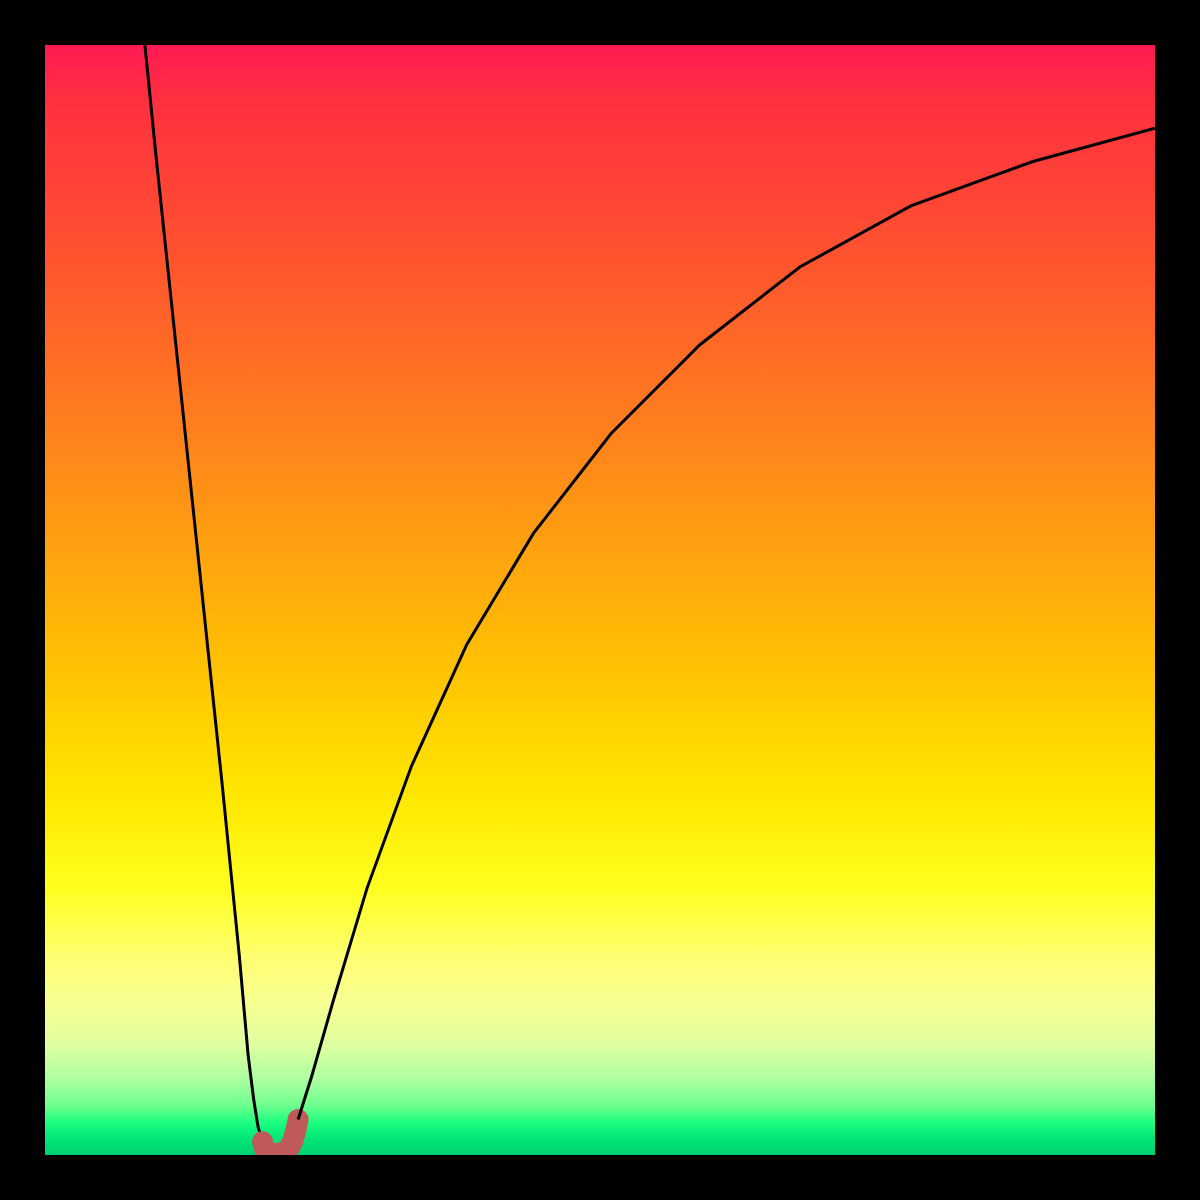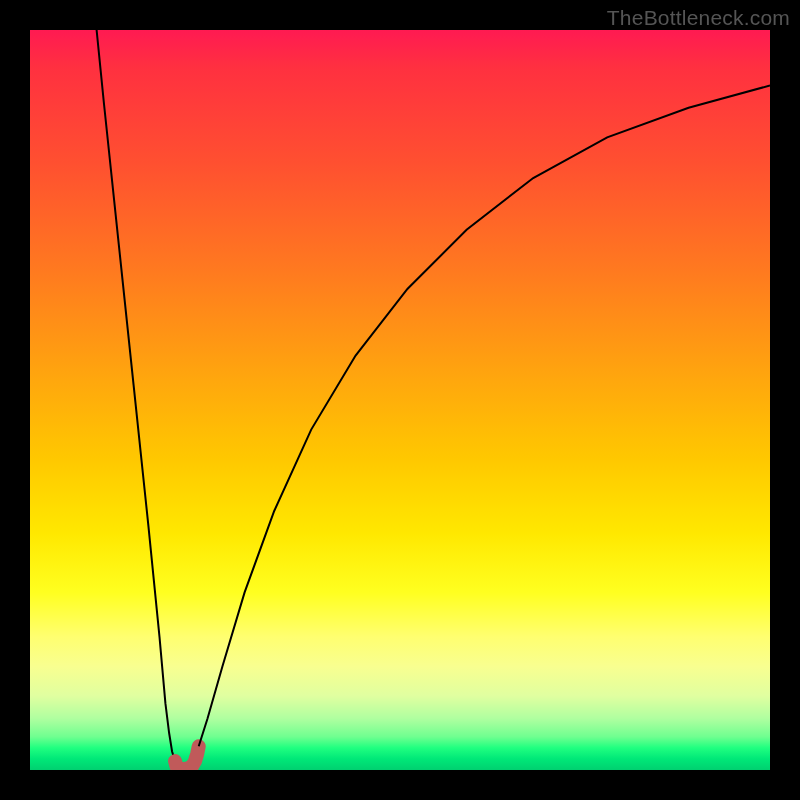--- a/index.html
+++ b/index.html
@@ -71,14 +71,13 @@
   <div class="plot-area">
     <div class="gradient-bg"></div>
 
     <svg class="curves" viewBox="0 0 740 740" preserveAspectRatio="none">
       <path d="M66.60 0.00 L74.00 74.00 L88.80 214.60 L103.60 355.20 L118.40 495.80 L129.50 606.80 L135.42 673.40 L139.12 703.00 L142.08 721.50 L145.04 731.12" fill="none" stroke="#000" stroke-width="2"></path>
       <path d="M145.04 731.12 L146.52 736.30 L149.48 738.52 L153.18 739.26 L157.62 738.52 L162.06 736.30 L165.02 731.12 L167.24 723.72 L168.72 716.32" fill="none" stroke="#C05A5A" stroke-width="14" stroke-linecap="round" stroke-linejoin="round"></path>
       <path d="M168.72 716.32 L177.60 688.20 L192.40 636.40 L214.60 562.40 L244.20 481.00 L281.20 399.60 L325.60 325.60 L377.40 259.00 L436.60 199.80 L503.20 148.00 L577.20 107.30 L658.60 77.70 L740.00 55.50" fill="none" stroke="#000" stroke-width="2"></path>
     </svg>
   </div>
 
-  <div class="watermark">TheBottleneck.com</div>
 </div>
 
 </body></html>

